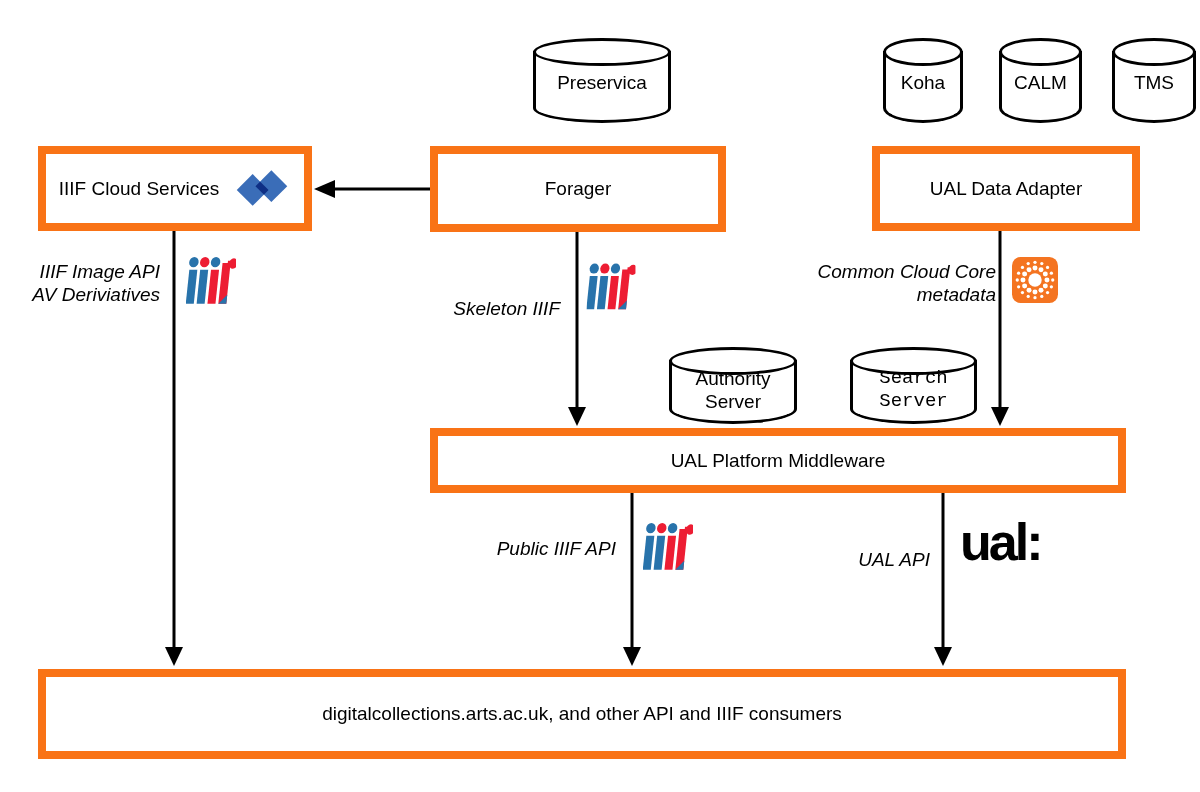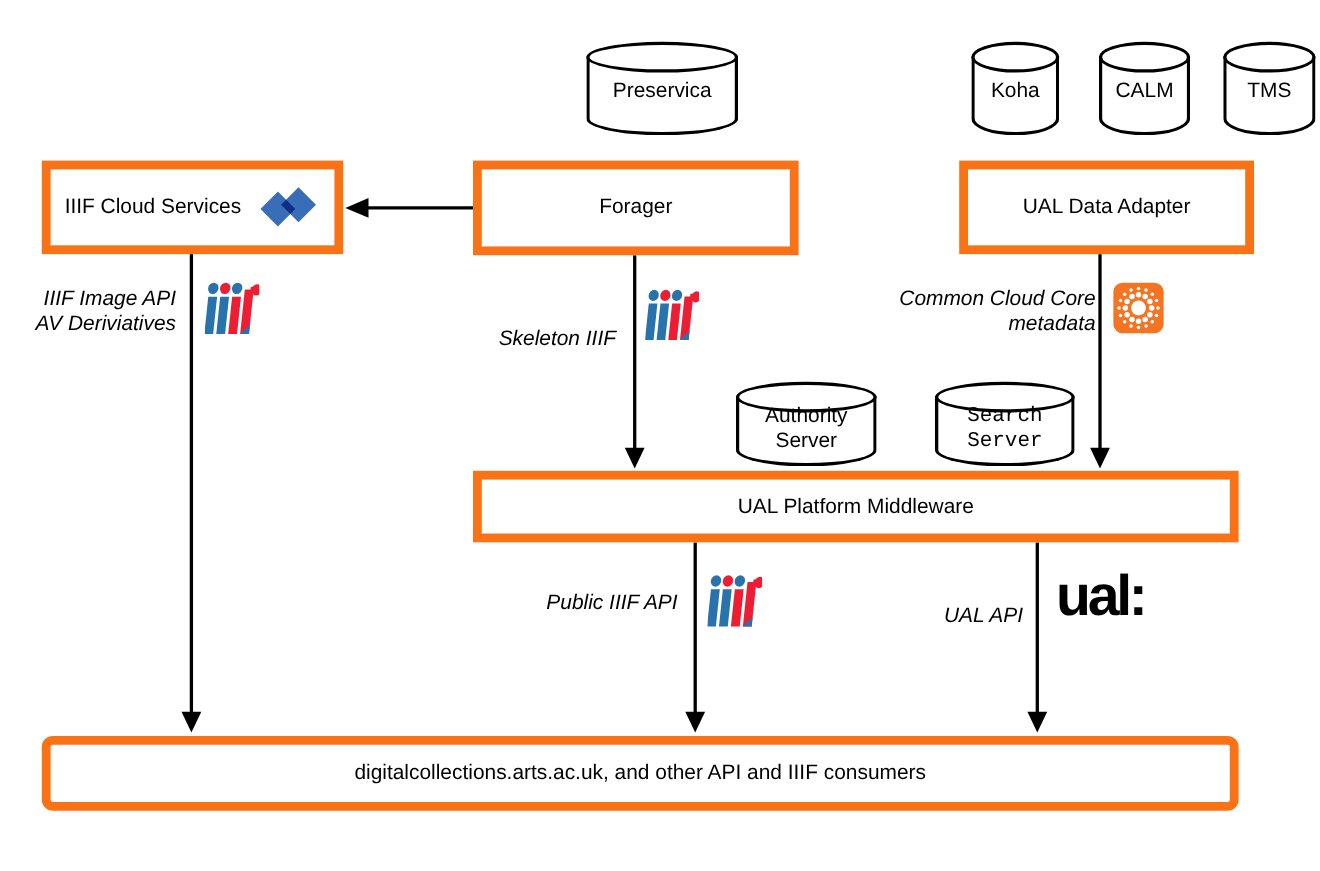--- a/index.html
+++ b/index.html
@@ -152,21 +152,21 @@
     <div class="cyl-label">
       <div>Search</div>
       <div>Server</div>
     </div>
   </div>
 
   <div class="box" style="left:430px; top:428px; width:696px; height:65px;">
     <span>UAL Platform Middleware</span>
   </div>
 
-  <div class="box" style="left:38px; top:669px; width:1088px; height:68px;border-radius:10px;">
+  <div class="box" style="left:38px; top:669px; width:1088px; height:90px;">
     <span>digitalcollections.arts.ac.uk, and other API and IIIF consumers</span>
   </div>
 
   <div class="ann" style="left:20px; top:260px; width:140px;">
     <div>IIIF Image API</div>
     <div>AV Deriviatives</div>
   </div>
   <svg class="logo" style="left:186px; top:254px;" width="50" height="54" viewBox="0 0 106 104">
     <use href="#iiif-logo"></use>
   </svg>

